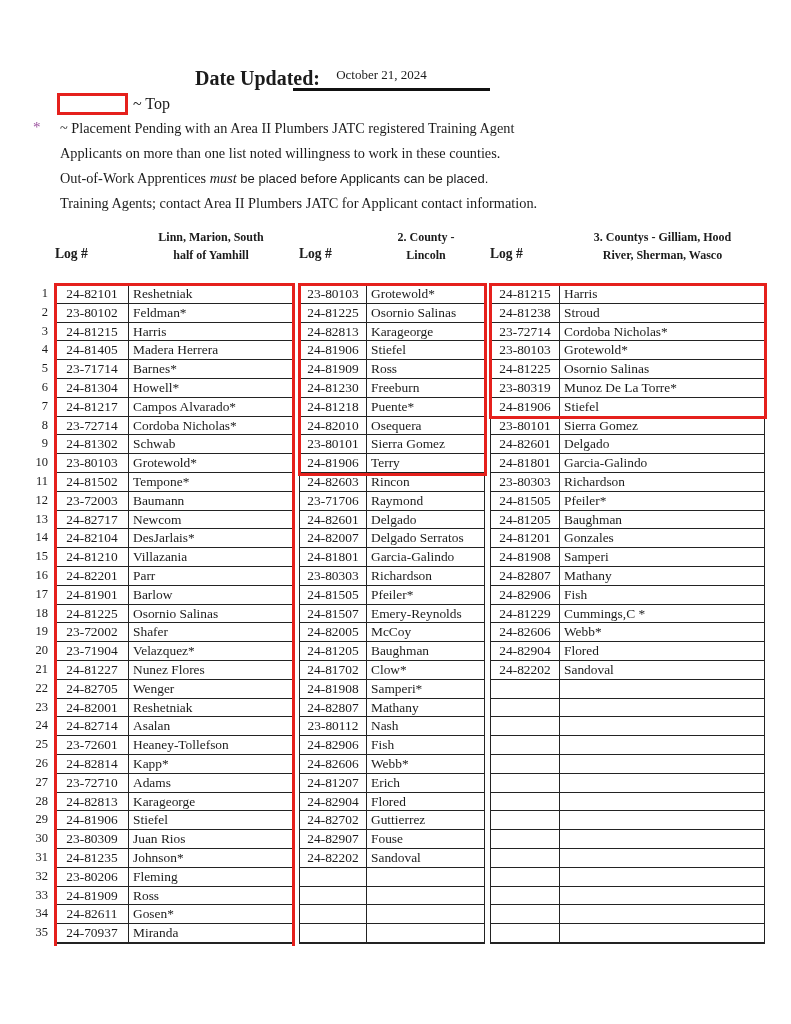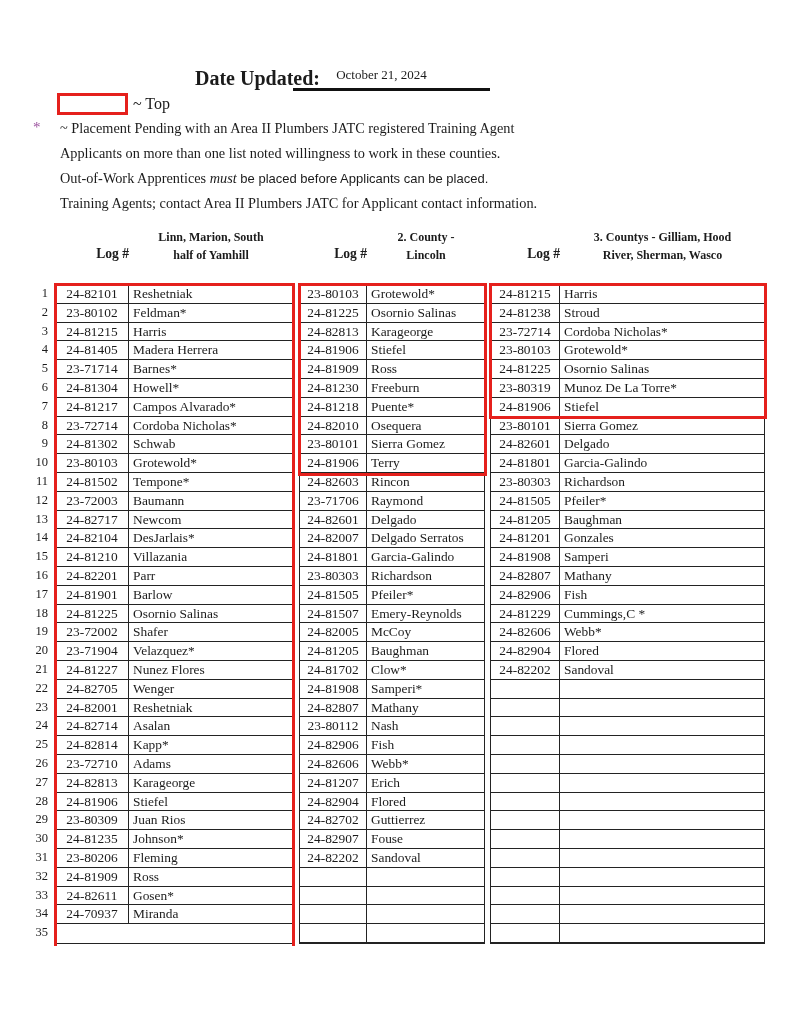--- a/index.html
+++ b/index.html
@@ -14,21 +14,21 @@
   .top-box{left:57px;top:93px;width:65px;height:16px;border:3px solid var(--red);}
   .top-label{left:133px;top:95px;font-size:16px;}
   .footnote-star{left:33px;top:119px;font-size:15px;color:var(--purple);}
   .note{left:60px;font-size:14.3px;white-space:nowrap;}
   .n1{top:120px;} .n2{top:145px;} .n3{top:170px;} .n4{top:195px;}
   .n3 .it{font-style:italic;}
   .n3 .sans{font-family:"Liberation Sans", sans-serif;font-size:13px;text-align:center;}
 
   
   .colhead{font-weight:bold;font-size:12px;text-align:center;line-height:18px;white-space:pre-line;}
-  .loghead{font-weight:bold;font-size:13.6px;text-align:right;}
+  .loghead{font-weight:bold;font-size:13.6px;text-align:left;}
   .h-title-0{left:129px;top:228px;width:164px;}
   .h-title-1{left:367px;top:228px;width:118px;}
   .h-title-2{left:560px;top:228px;width:205px;}
   .h-log-0{left:55px;top:246px;width:74px;}
   .h-log-1{left:299px;top:246px;width:68px;}
   .h-log-2{left:490px;top:246px;width:70px;}
 
   
   .tbl{top:284px;height:660px;border:1.6px solid #232323;box-sizing:border-box;background:#fff;}
   .tbl-0{left:55px;width:238px;}
@@ -206,20 +206,24 @@
     </div>
     <div class="trow">
       <div class="logcell">24-82001</div>
       <div class="namecell">Reshetniak</div>
     </div>
     <div class="trow">
       <div class="logcell">24-82714</div>
       <div class="namecell">Asalan</div>
     </div>
     <div class="trow">
+      <div class="logcell">23-72601</div>
+      <div class="namecell">Heaney-Tollefson</div>
+    </div>
+    <div class="trow">
       <div class="logcell">24-82814</div>
       <div class="namecell">Kapp*</div>
     </div>
     <div class="trow">
       <div class="logcell">23-72710</div>
       <div class="namecell">Adams</div>
     </div>
     <div class="trow">
       <div class="logcell">24-82813</div>
       <div class="namecell">Karageorge</div>

